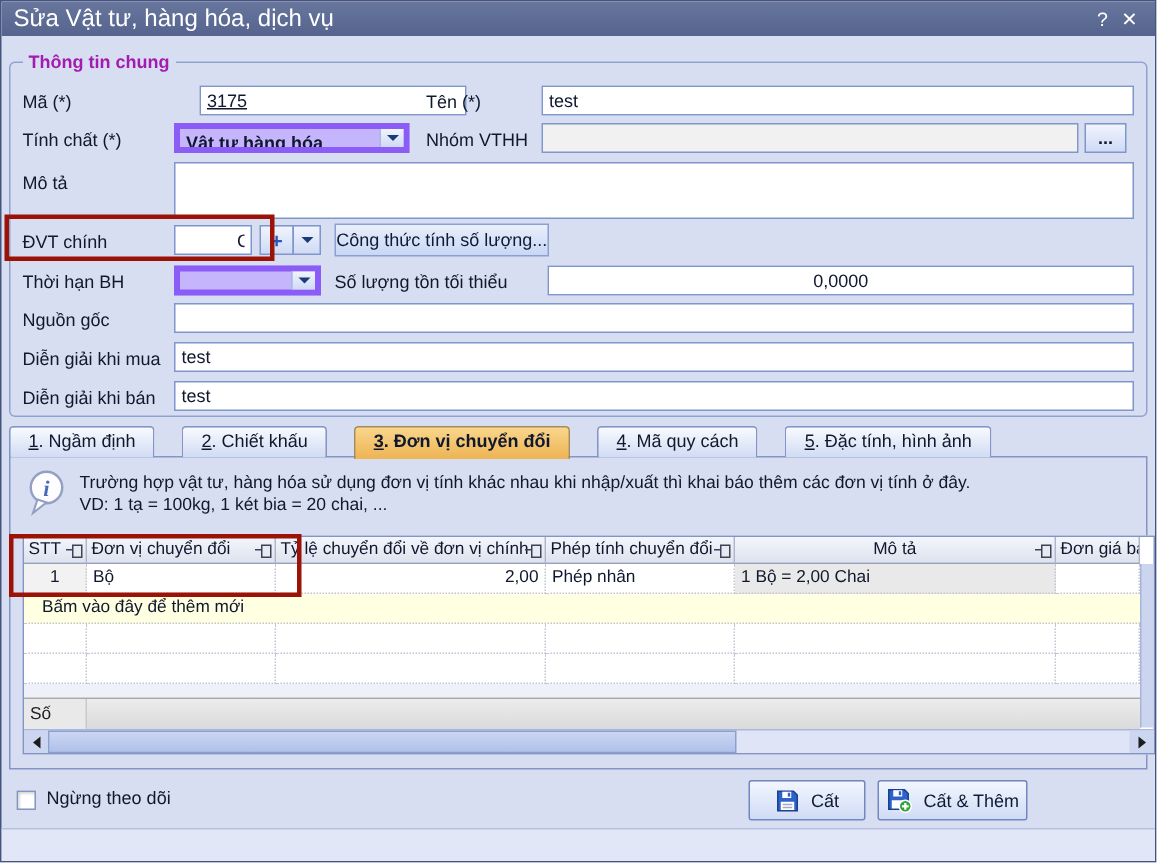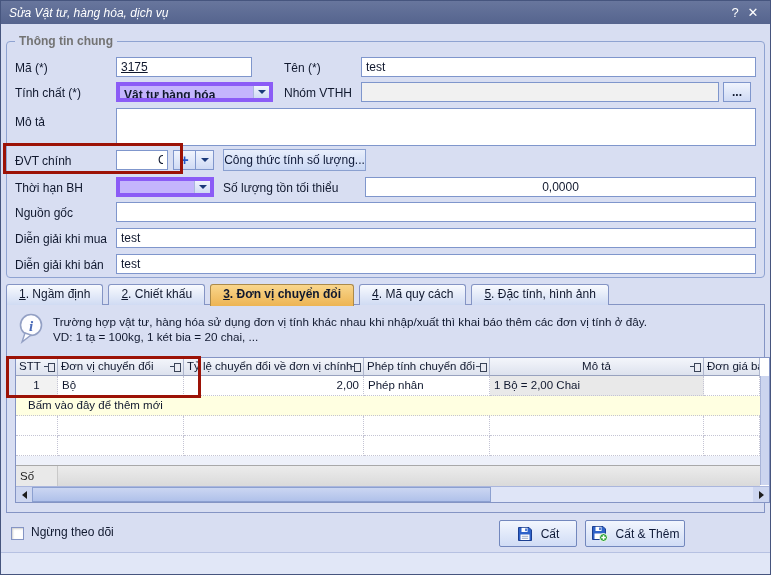--- a/index.html
+++ b/index.html
@@ -11,28 +11,28 @@
   .dialog {
     position: relative; width: 771px; height: 575px;
     background: #d8def2; border: 1px solid #46557e; overflow: hidden;
   }
   
   .titlebar {
     position: absolute; left:0; top:0; right:0; height:23px;
     background: linear-gradient(#68769d,#55648e); color:#fff;
     display:flex; align-items:center; padding:0 8px;
   }
-  .titlebar .title { flex:1; font-size:12px;font-style:italic; }
+  .titlebar .title { flex:1; font-size:16px; }
   .tb-btn { width:18px; text-align:center; font-size:13px; color:#fff; cursor:default; }
   
   fieldset.group {
     position:absolute; left:5px; top:33px; width:759px; height:244px;
     border:1px solid #8fa3d1; border-radius:4px;
   }
-  fieldset.group legend { margin-left:8px; padding:0 4px; font-weight:bold; color:#737373; }
+  fieldset.group legend { margin-left:8px; padding:0 4px; font-weight:bold; color:#a21caf; }
   
   .lbl { position:absolute; height:18px; line-height:18px; white-space:nowrap; }
   .txt {
     position:absolute; height:20px; border:1px solid #7f96cc; background:#fff;
     font: 12px "Liberation Sans","DejaVu Sans",sans-serif; padding:0 4px; color:#10182e;
   }
   .txt:disabled, .txt.dis { background:#f1f1f1; }
   .txt.num { text-align:center; }
   textarea.txt { resize:none; padding-top:2px; }
   .combo { position:absolute; height:20px; border:4px solid #8b5cf6; background:#c4b5fd; display:flex;font-weight:bold; }
@@ -46,21 +46,21 @@
     position:absolute; height:20px; border:1px solid #7f96cc;
     background:linear-gradient(#f0f4fd,#cfdaf4); display:flex; align-items:center; justify-content:center;
     font-weight:bold; color:#2456c6; font-size:14px; cursor:default;
   }
   .formula-btn {
     position:absolute; height:22px; border:1px solid #8aa0d0;
     background:linear-gradient(#e9effc,#c9d7f3); color:#0f1a38; font-size:12px;
     display:flex; align-items:center; justify-content:center; cursor:default;
   }
   
-  .tabs { position:absolute; left:5px; top:283px; height:21px; display:flex; gap:5px; z-index:2; }
+  .tabs { position:absolute; left:5px; top:283px; height:21px; display:flex; gap:18px; z-index:2; }
   .tab {
     padding:0 12px; line-height:19px; height:21px;
     border:1px solid #8494c4; border-bottom:none; border-radius:3px 3px 0 0;
     background:linear-gradient(#f8fafe,#d0dbf3); white-space:nowrap; cursor:default;
   }
   .tab .tabnum { text-decoration: underline; }
   .tab.active {
     background:linear-gradient(#f9d68c,#edb453); border-color:#ab8a4a;
     font-weight:bold; height:22px; z-index:3;
   }
@@ -131,21 +131,21 @@
     <span class="title">Sửa Vật tư, hàng hóa, dịch vụ</span>
     <span class="tb-btn">?</span>
     <span class="tb-btn">✕</span>
   </div>
 
   <fieldset class="group">
     <legend>Thông tin chung</legend>
   </fieldset>
 
   <span class="lbl" style="left:14px;top:58px">Mã (*)</span>
-  <input class="txt" style="left: 115px; top: 56px; width: 136px; text-decoration: underline;" value="3175">
+  <input class="txt" style="left: 132px; top: 56px; width: 178px; text-decoration: underline;" value="3175">
   <span class="lbl" style="left:283px;top:58px">Tên (*)</span>
   <input class="txt" style="left: 360px; top: 56px; width: 395px;" value="test">
 
   <span class="lbl" style="left:14px;top:83px">Tính chất (*)</span>
   <div class="combo" style="left:115px;top:81px;width:157px">
     <span class="ctext">Vật tư hàng hóa</span>
     <span class="cbtn">
         <span class="tri"></span>
       </span>
   </div>

